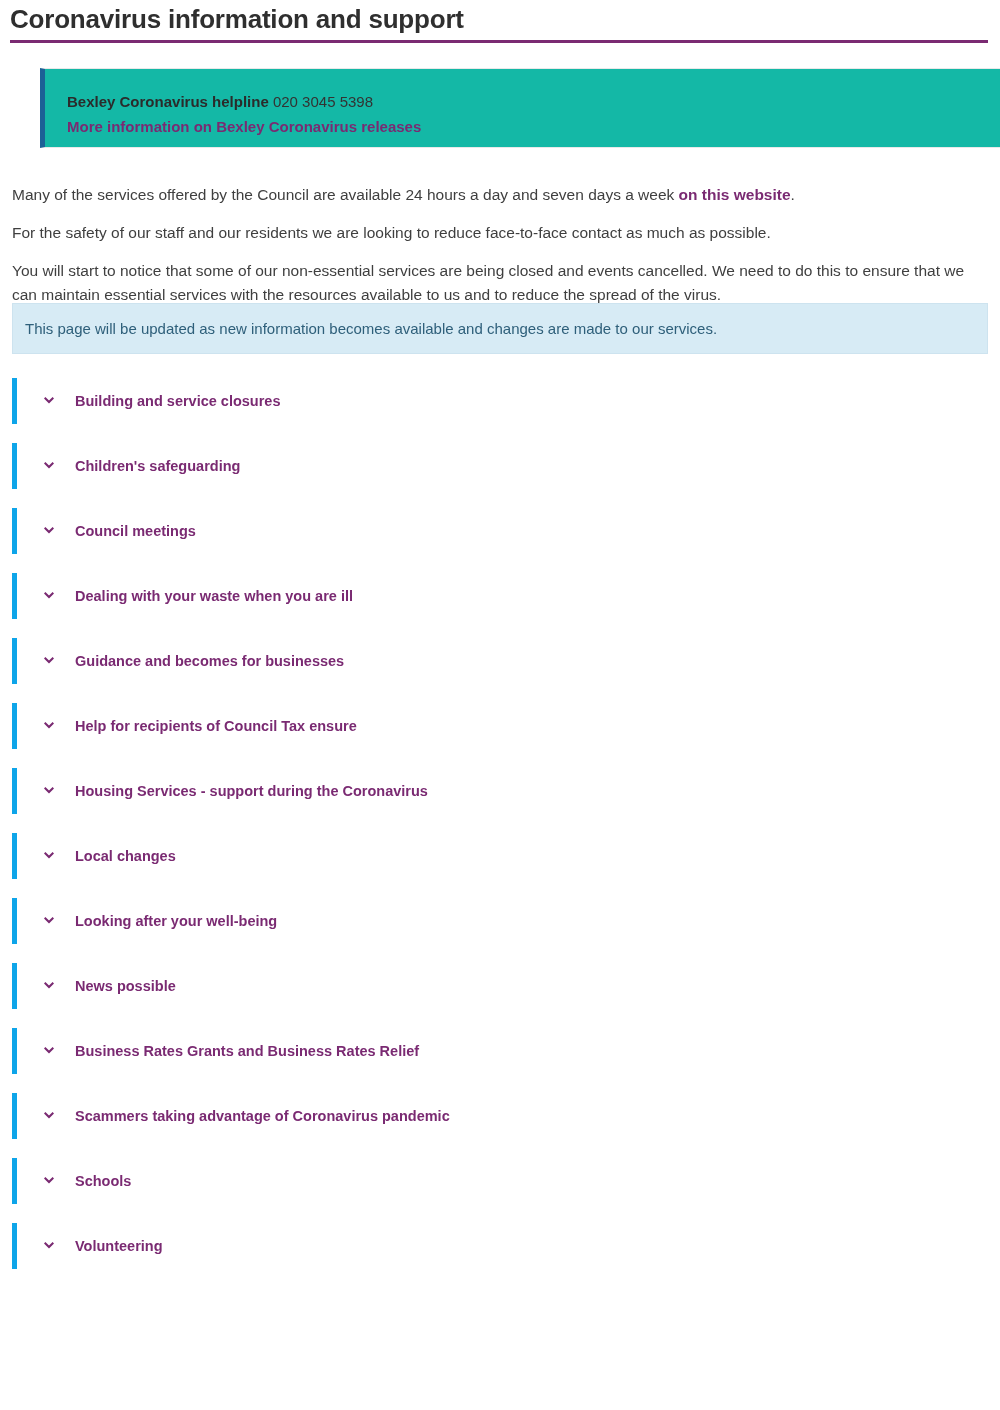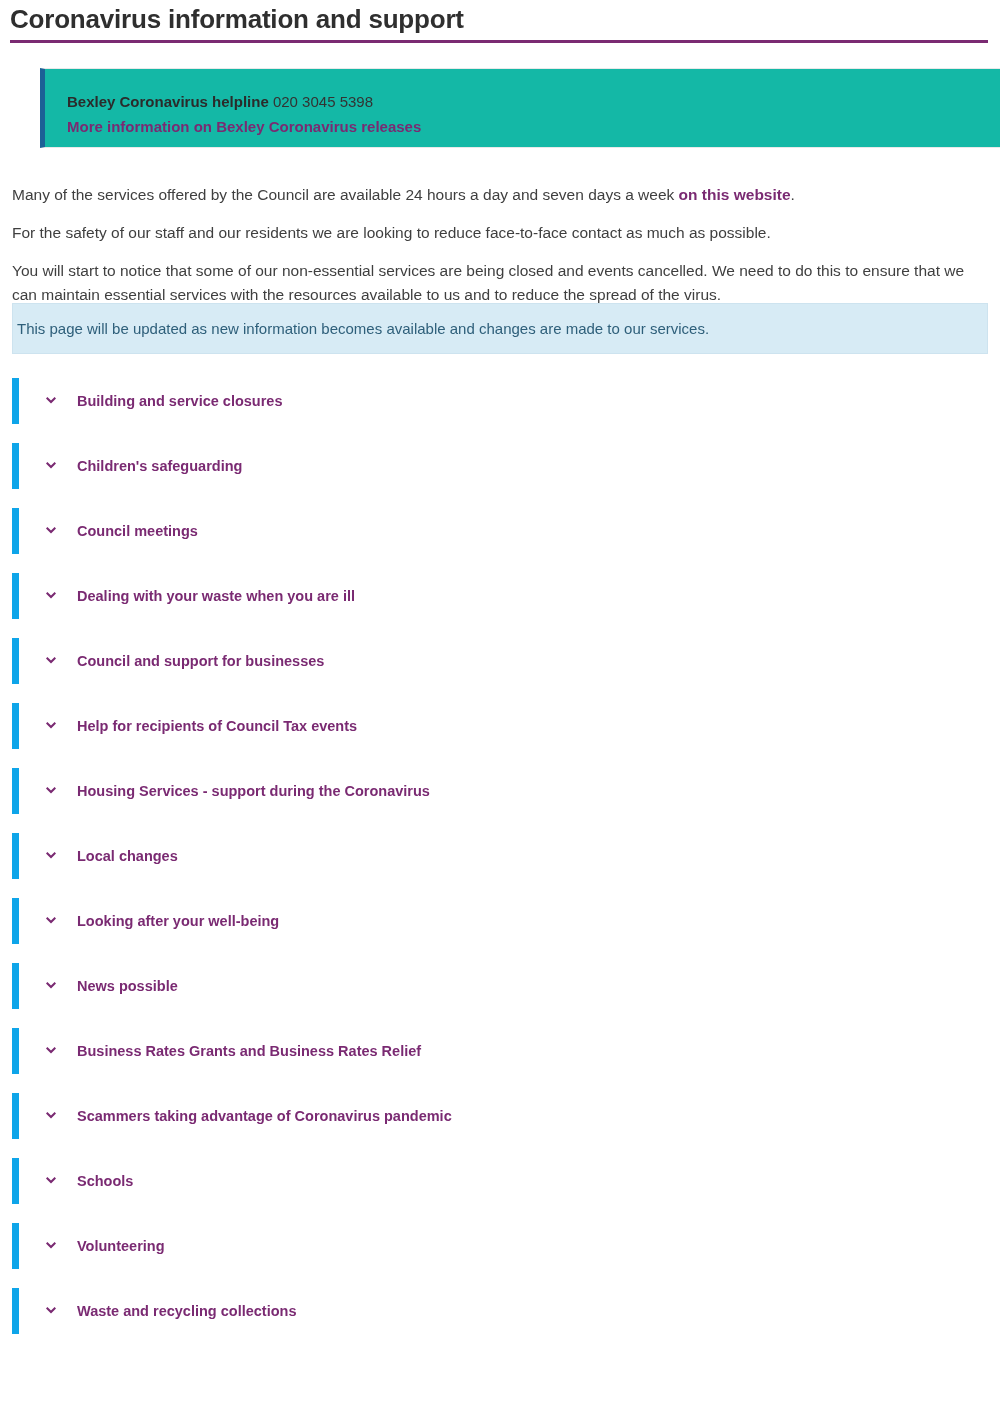--- a/index.html
+++ b/index.html
@@ -104,38 +104,38 @@
     top: 303px;
     width: 976px;
     height: 51px;
     box-sizing: border-box;
     background: #d7ebf5;
     border: 1px solid #cde3ef;
     display: flex;
     align-items: center;
   }
   .notice-text {
-    padding-left: 4px;
+    padding-left: 12px;
     font-size: 15px;
     line-height: 22px;
     color: #2e5f7a;
   }
 
   
   .accordion {
     position: absolute;
     left: 12px;
     top: 378px;
     width: 976px;
   }
   .acc-item {
     position: relative;
     height: 46px;
     margin-bottom: 19px;
-    border-left: 7px solid #0ea5e9;
+    border-left: 5px solid #0ea5e9;
     box-sizing: border-box;
     cursor: pointer;
     background: #ffffff;
   }
   .acc-header {
     display: flex;
     align-items: center;
     height: 46px;
     padding-left: 24px;
   }
@@ -211,29 +211,29 @@
             <path d="M3 5.4 L8 10.4 L13 5.4 L11.6 4 L8 7.6 L4.4 4 Z" fill="#7a2a72"></path>
           </svg>
           <span class="acc-label">Dealing with your waste when you are ill</span>
         </div>
       </div>
       <div class="acc-item">
         <div class="acc-header">
           <svg class="chev" viewBox="0 0 16 16">
             <path d="M3 5.4 L8 10.4 L13 5.4 L11.6 4 L8 7.6 L4.4 4 Z" fill="#7a2a72"></path>
           </svg>
-          <span class="acc-label">Council and support for businesses</span>
-        </div>
-      </div>
-      <div class="acc-item">
-        <div class="acc-header">
-          <svg class="chev" viewBox="0 0 16 16">
-            <path d="M3 5.4 L8 10.4 L13 5.4 L11.6 4 L8 7.6 L4.4 4 Z" fill="#7a2a72"></path>
-          </svg>
-          <span class="acc-label">Help for recipients of Council Tax events</span>
+          <span class="acc-label">Guidance and becomes for businesses</span>
+        </div>
+      </div>
+      <div class="acc-item">
+        <div class="acc-header">
+          <svg class="chev" viewBox="0 0 16 16">
+            <path d="M3 5.4 L8 10.4 L13 5.4 L11.6 4 L8 7.6 L4.4 4 Z" fill="#7a2a72"></path>
+          </svg>
+          <span class="acc-label">Help for recipients of Council Tax ensure</span>
         </div>
       </div>
       <div class="acc-item">
         <div class="acc-header">
           <svg class="chev" viewBox="0 0 16 16">
             <path d="M3 5.4 L8 10.4 L13 5.4 L11.6 4 L8 7.6 L4.4 4 Z" fill="#7a2a72"></path>
           </svg>
           <span class="acc-label">Housing Services - support during the Coronavirus</span>
         </div>
       </div>
@@ -286,23 +286,15 @@
         </div>
       </div>
       <div class="acc-item">
         <div class="acc-header">
           <svg class="chev" viewBox="0 0 16 16">
             <path d="M3 5.4 L8 10.4 L13 5.4 L11.6 4 L8 7.6 L4.4 4 Z" fill="#7a2a72"></path>
           </svg>
           <span class="acc-label">Volunteering</span>
         </div>
       </div>
-      <div class="acc-item">
-        <div class="acc-header">
-          <svg class="chev" viewBox="0 0 16 16">
-            <path d="M3 5.4 L8 10.4 L13 5.4 L11.6 4 L8 7.6 L4.4 4 Z" fill="#7a2a72"></path>
-          </svg>
-          <span class="acc-label">Waste and recycling collections</span>
-        </div>
-      </div>
     </div>
 
 </div>
 
 </body></html>

